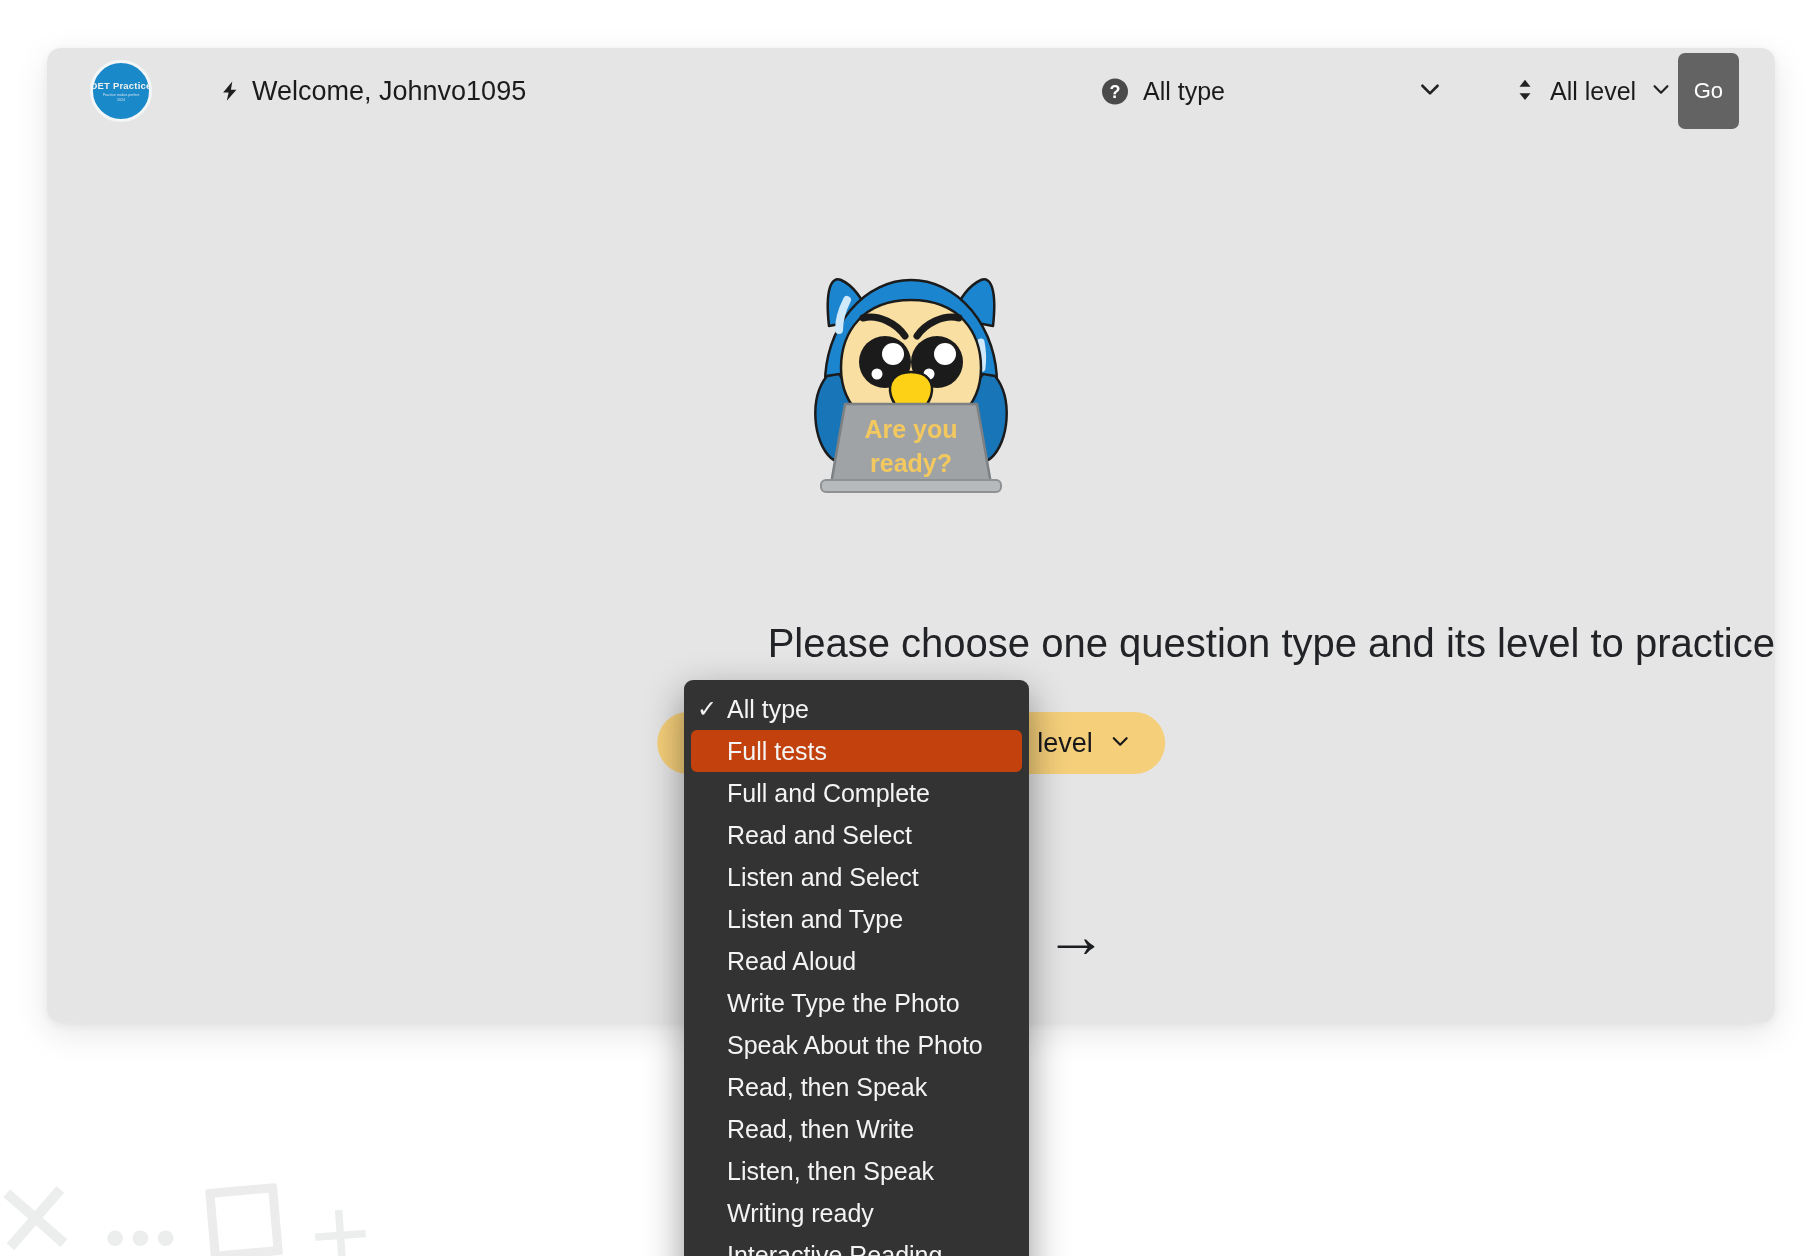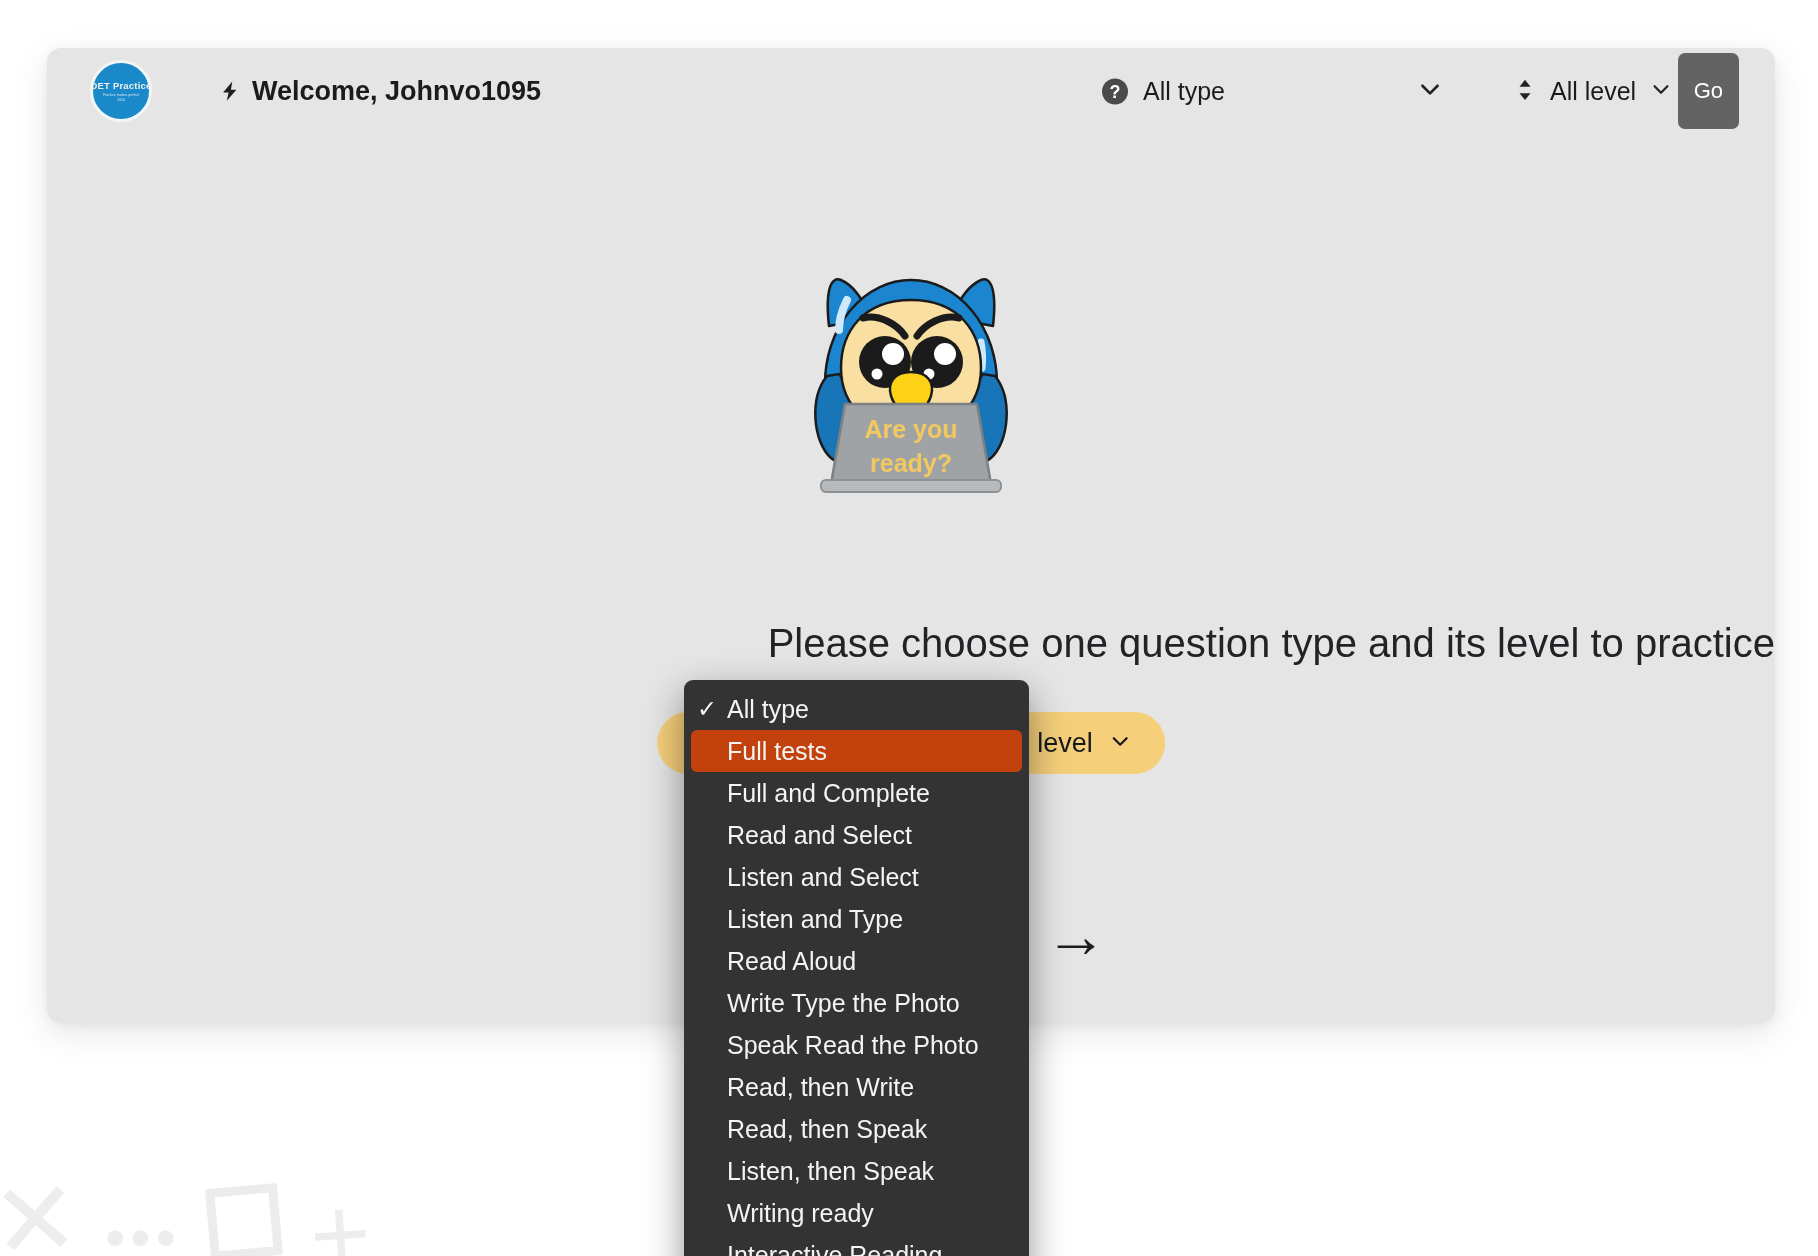--- a/index.html
+++ b/index.html
@@ -44,21 +44,21 @@
     display: flex; flex-direction: column; align-items: center; justify-content: center;
     overflow: hidden;
   }
   .brand-logo .l1 { font-size: 9.5px; font-weight: bold; color: #f0f0ee; letter-spacing: .2px; white-space: nowrap; }
   .brand-logo .l2 { font-size: 3.6px; color: #cfe3ef; white-space: nowrap; margin-top: 2px; }
   .brand-logo .l3 { font-size: 3.6px; color: #cfe3ef; white-space: nowrap; margin-top: 1px; }
 
   .bolt-icon { position: absolute; left: 172px; top: 50%; transform: translateY(-50%); width: 22px; height: 26px; }
   .welcome {
     position: absolute; left: 205px; top: 50%; transform: translateY(-50%);
-    font-size: 27px; color: #1b1b1b; white-space: nowrap; font-weight: bold;
+    font-size: 27px; color: #1b1b1b; white-space: nowrap;
   }
 
   .hdr-type {
     position: absolute; left: 1055px; top: 50%; transform: translateY(-50%);
     display: flex; align-items: center; gap: 15px; cursor: pointer;
   }
   .hdr-type .lbl { font-size: 25px; color: #1b1b1b; }
   .qmark {
     width: 26px; height: 26px; border-radius: 50%; background: #4a4a4a;
     color: #ffffff; font-size: 18px; font-weight: bold;
@@ -279,29 +279,29 @@
         <div class="menu-item">
           <span class="check"></span>
           <span>Read Aloud</span>
         </div>
         <div class="menu-item">
           <span class="check"></span>
           <span>Write Type the Photo</span>
         </div>
         <div class="menu-item">
           <span class="check"></span>
-          <span>Speak Read the Photo</span>
+          <span>Speak About the Photo</span>
+        </div>
+        <div class="menu-item">
+          <span class="check"></span>
+          <span>Read, then Speak</span>
         </div>
         <div class="menu-item">
           <span class="check"></span>
           <span>Read, then Write</span>
-        </div>
-        <div class="menu-item">
-          <span class="check"></span>
-          <span>Read, then Speak</span>
         </div>
         <div class="menu-item">
           <span class="check"></span>
           <span>Listen, then Speak</span>
         </div>
         <div class="menu-item">
           <span class="check"></span>
           <span>Writing ready</span>
         </div>
         <div class="menu-item">

